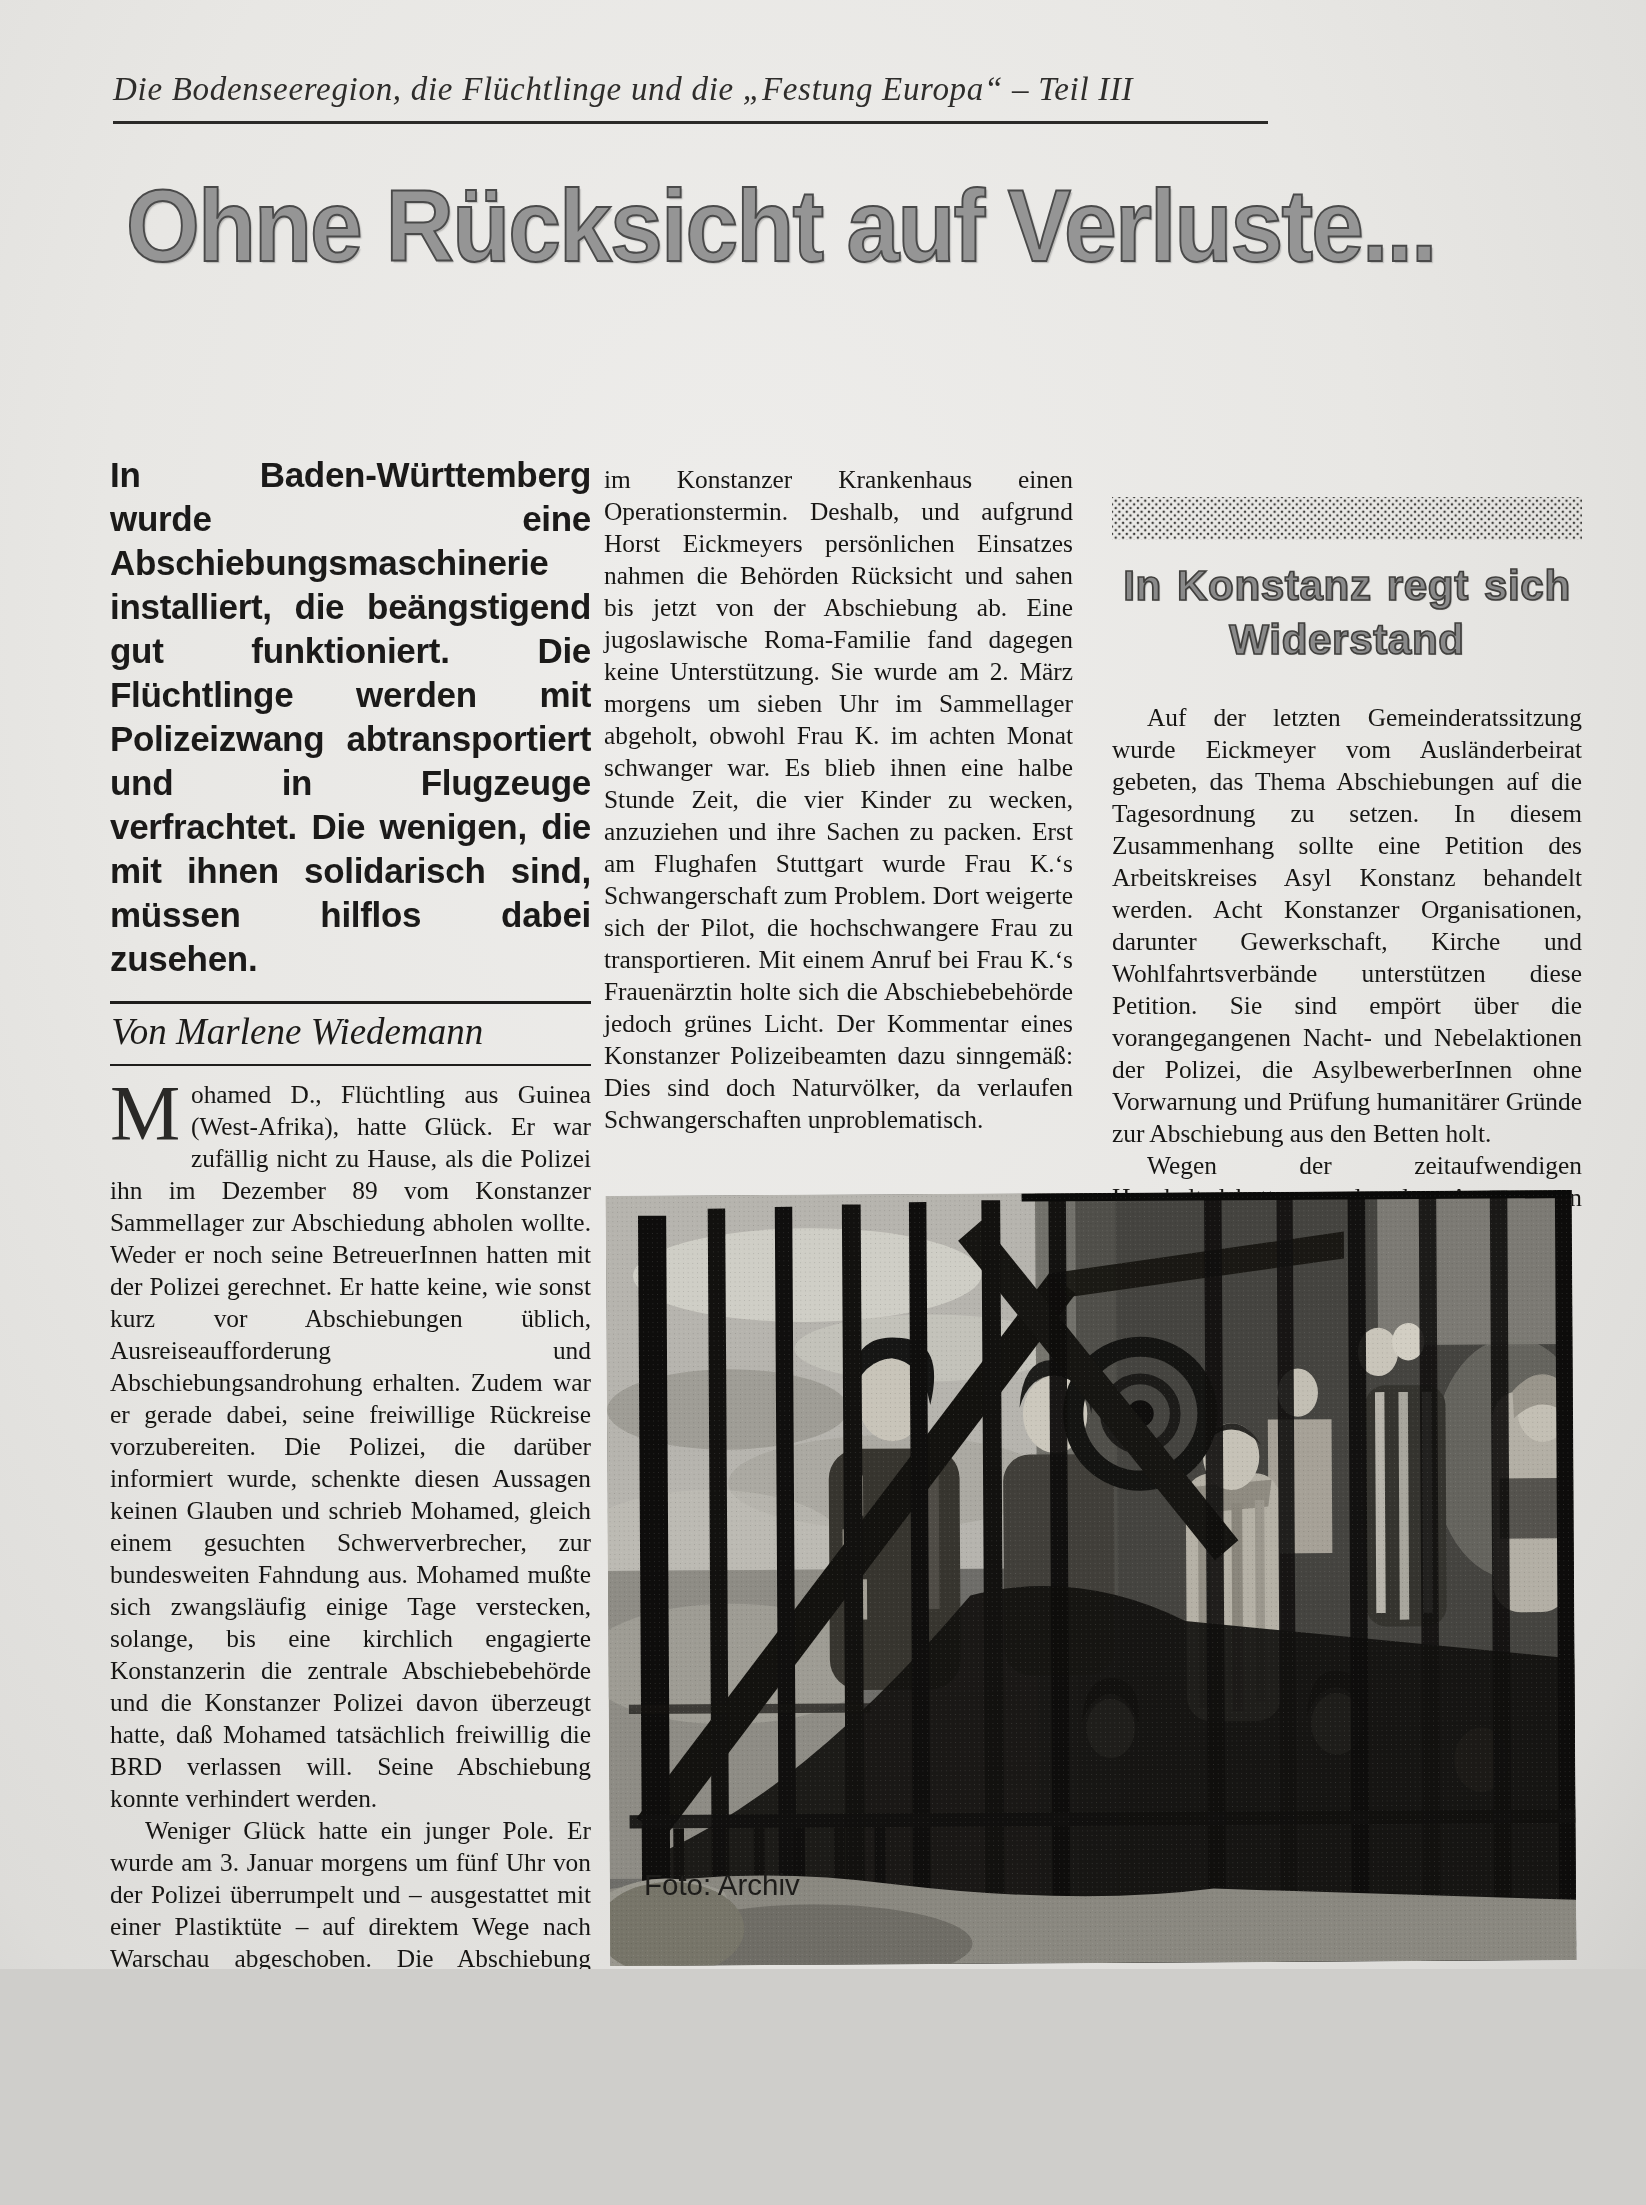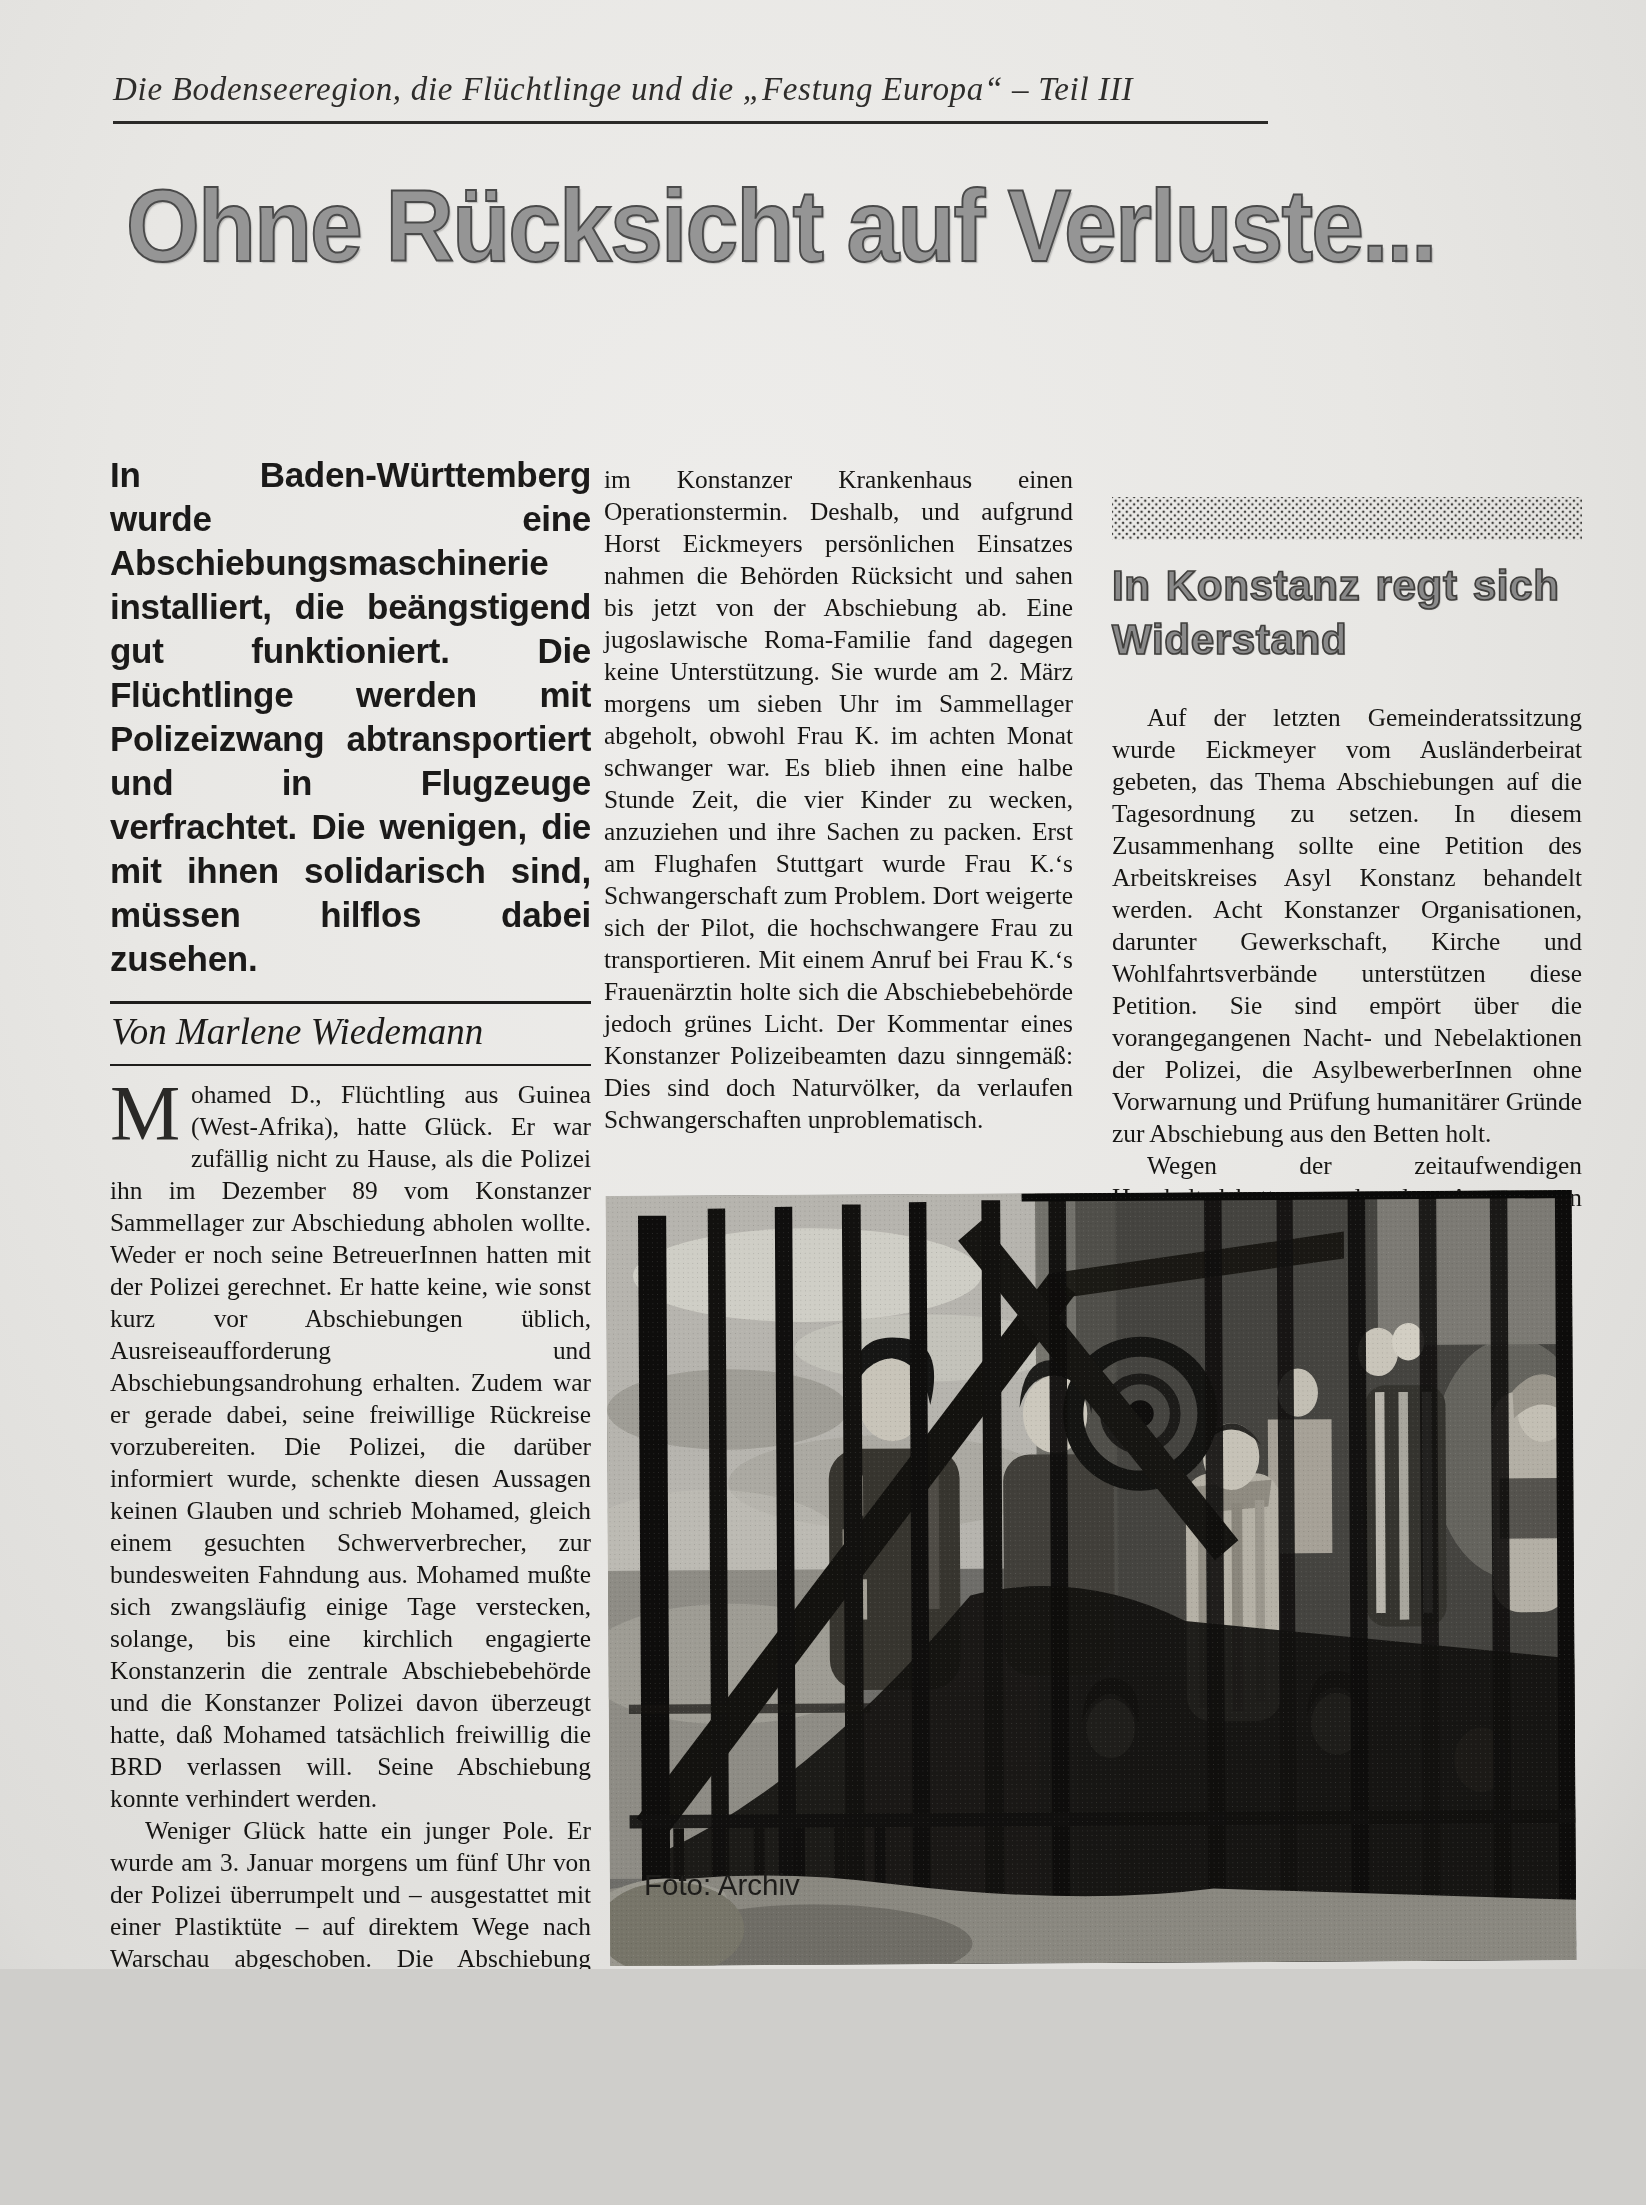--- a/index.html
+++ b/index.html
@@ -59,21 +59,21 @@
   p.flow{margin:0;}
   
   .halftone{
     height:43px;width:100%;
     background-image:
       radial-gradient(#3d3c3a 1.3px, rgba(0,0,0,0) 1.5px),
       radial-gradient(#3d3c3a 1.3px, rgba(0,0,0,0) 1.5px);
     background-size:7.4px 7.4px;background-position:0 0,3.7px 3.7px;
   }
   .sub-heading{
-    margin:19px 0 0;text-align:left;
+    margin:19px 0 0;text-align:center;
     font-family:"Liberation Sans", sans-serif;font-weight:700;
     font-size:42px;line-height:54px;letter-spacing:0.7px;word-spacing:2.7px;
     color:#8a8a8a;-webkit-text-stroke:1.7px #403f3d;
     text-shadow:1.3px 1.3px 0.7px rgba(40,40,40,.3);
   }
   #col-right .body-copy{margin-top:34px;}
   
   #photo{
     position:absolute;left:608px;top:1193px;width:966px;height:770px;
     transform:rotate(-0.35deg);

